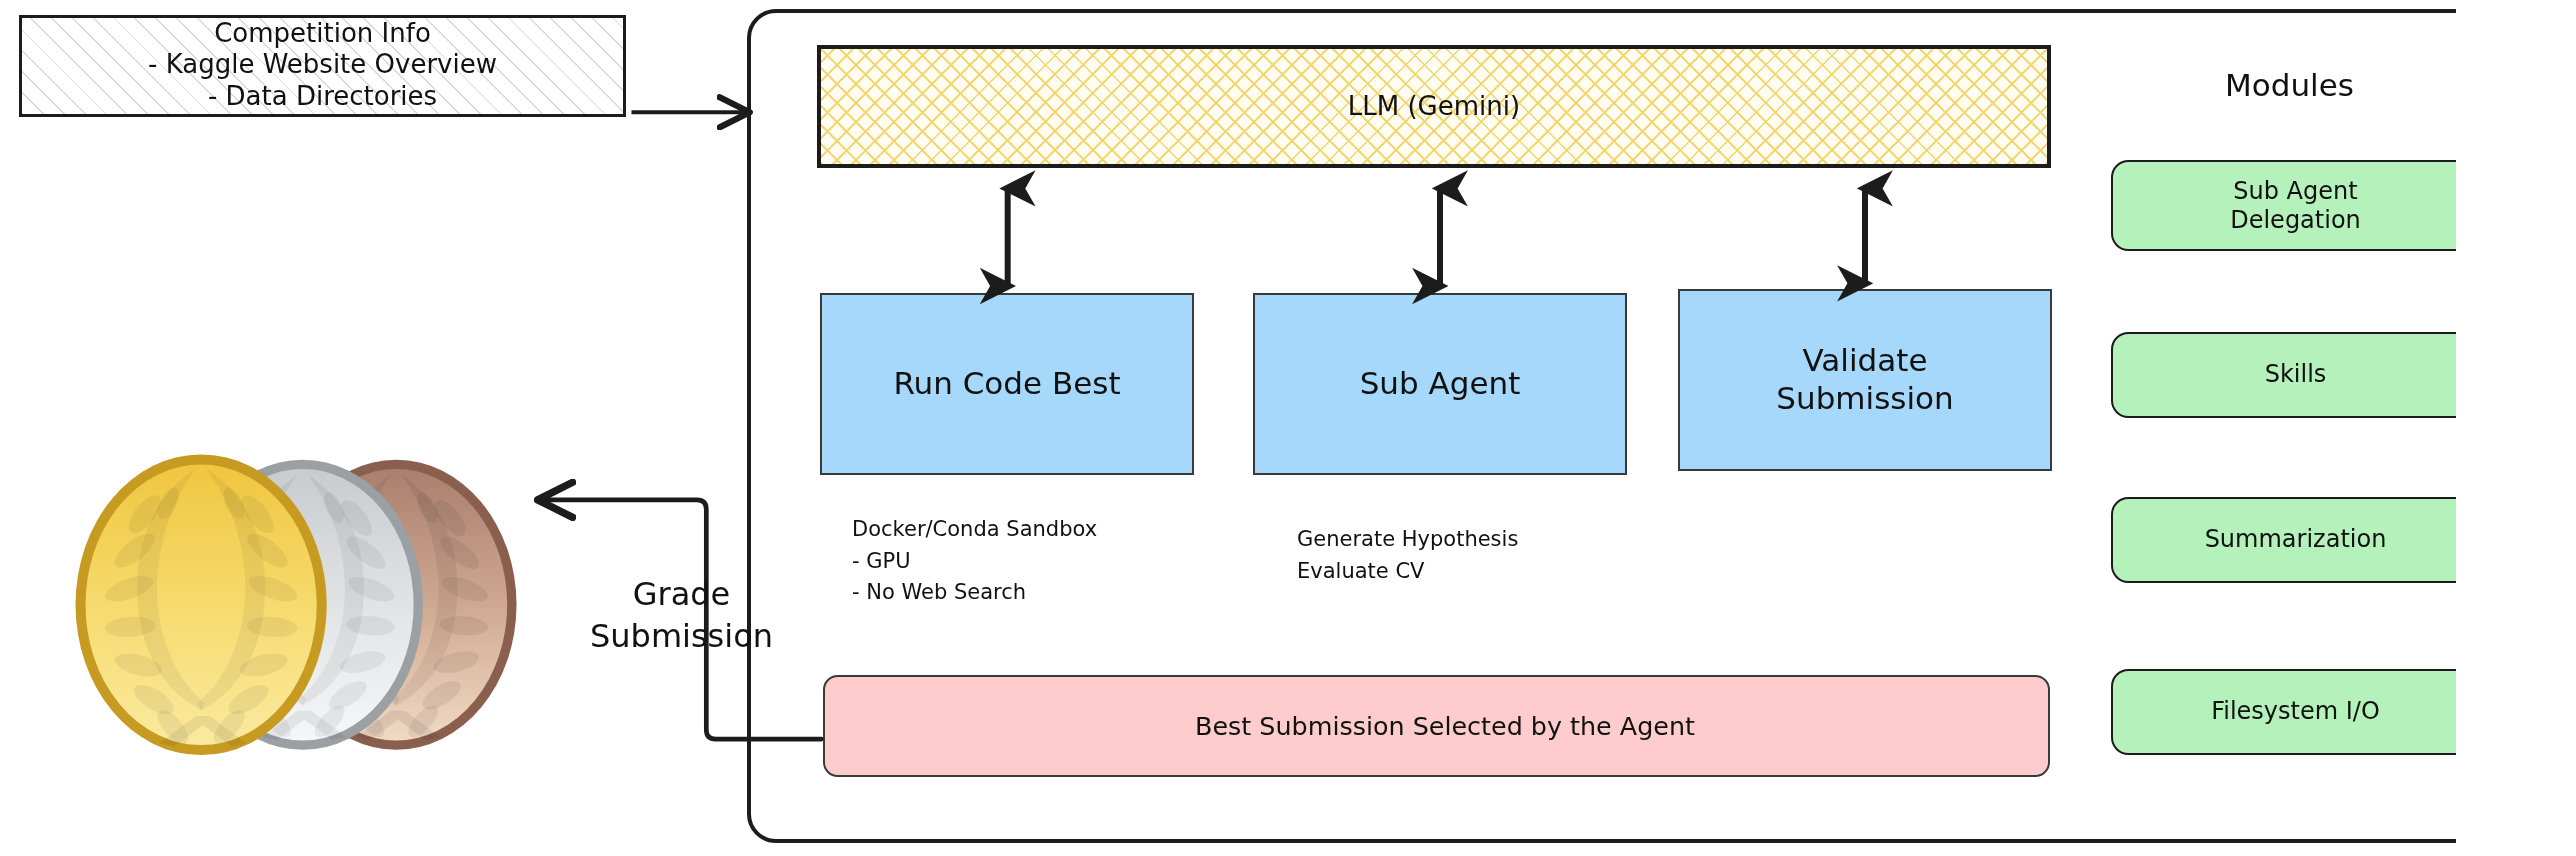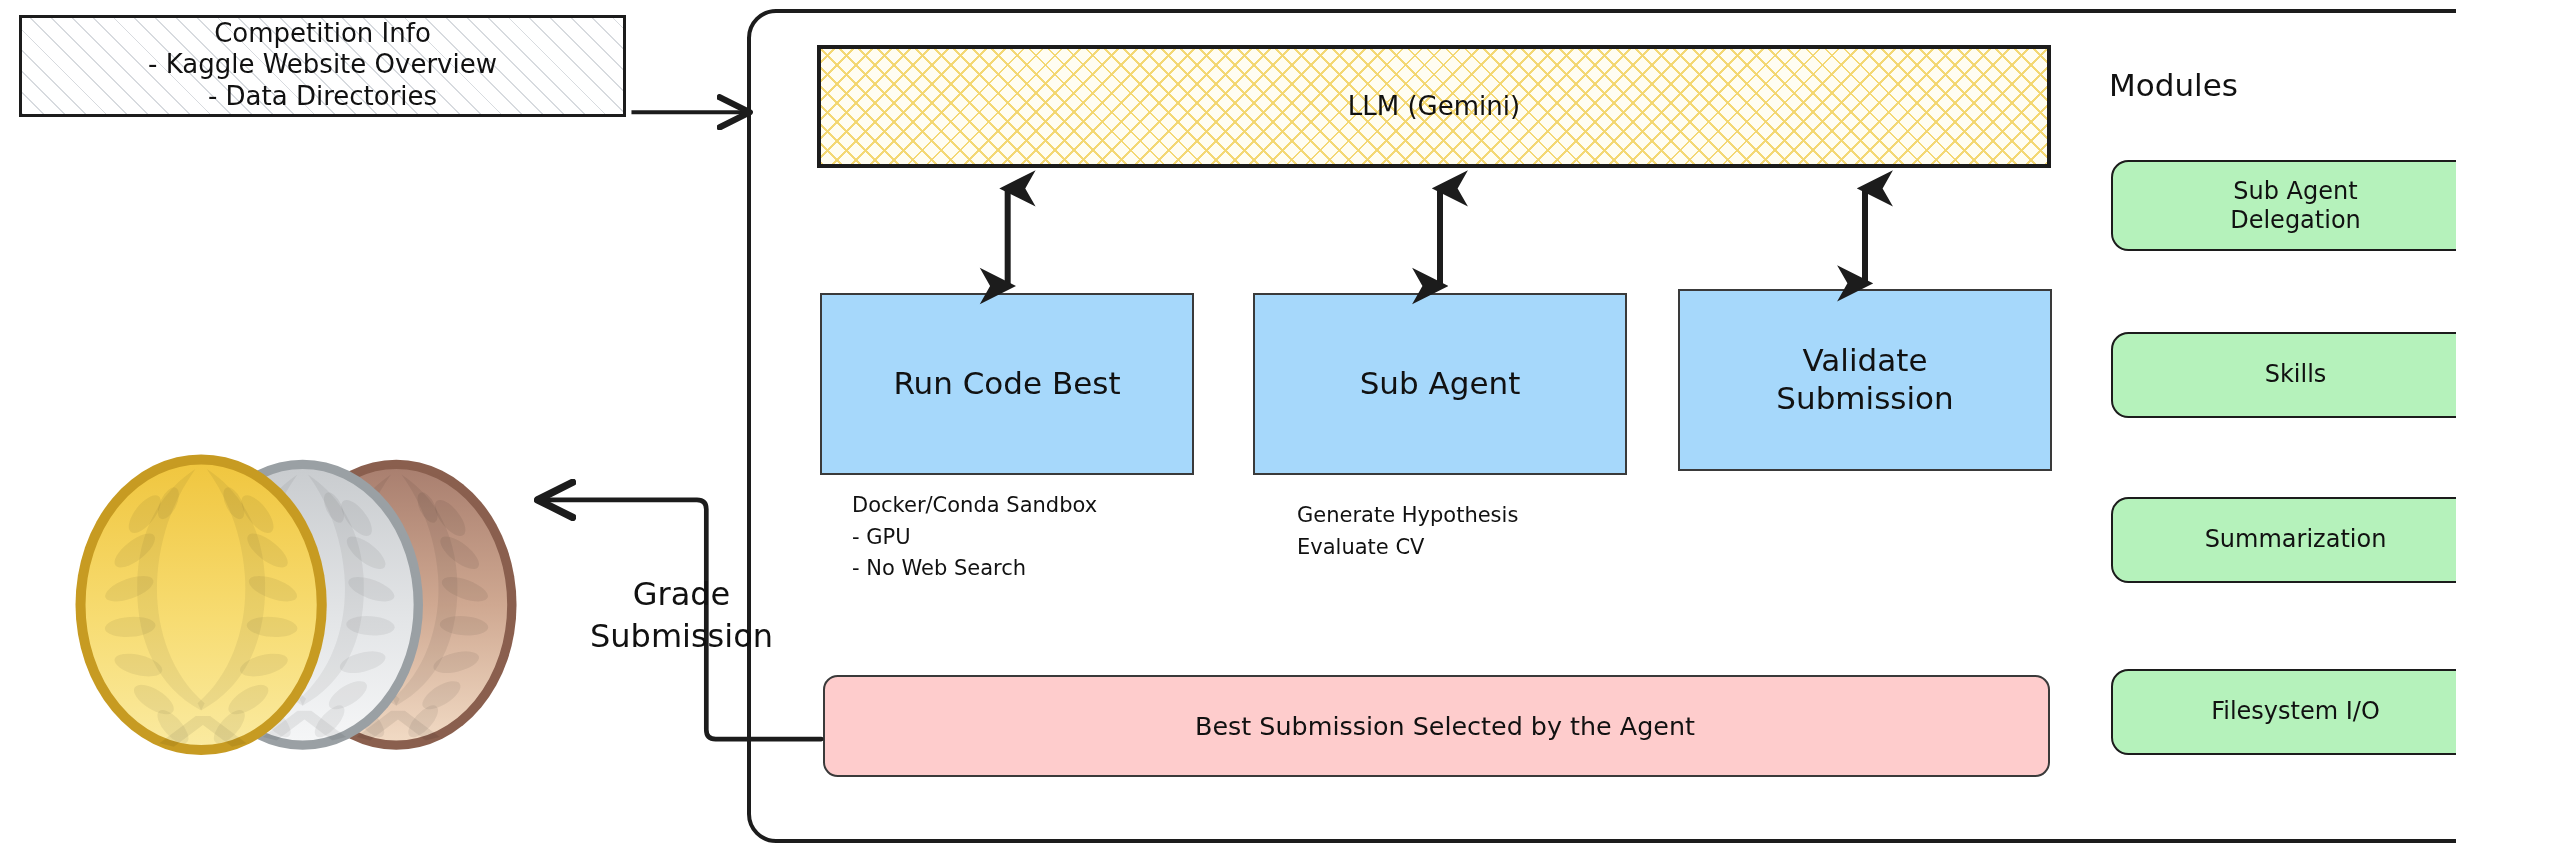--- a/index.html
+++ b/index.html
@@ -102,20 +102,21 @@
   .tool-box .box-label { font-size: 31px; }
 
   
   .tool-caption {
     position: absolute;
     color: #111111;
     font-size: 21px;
     line-height: 1.50;
     white-space: pre-line;
     text-align: left;
+    margin-top: 24px;
   }
   #run-code-caption { left: 852px; top: 490px; width: 374px; }
   #sub-agent-caption { left: 1297px; top: 500px; width: 374px; }
 
   
   #best-submission {
     position: absolute;
     left: 823px;
     top: 675px;
     width: 1227px;
@@ -126,20 +127,21 @@
     box-sizing: border-box;
   }
   #best-submission .box-label { font-size: 25.4px; padding-left: 17px; }
 
   
   #modules-title {
     position: absolute;
     left: 2109px;
     top: 67px;
     width: 361px;
+    text-align: center;
     font-size: 31px;
     color: #111111;
   }
   .module-box {
     position: absolute;
     left: 2111px;
     width: 369px;
     background: #b5f2bb;
     border: 2.7px solid #1c1c1c;
     border-radius: 17.4px;

